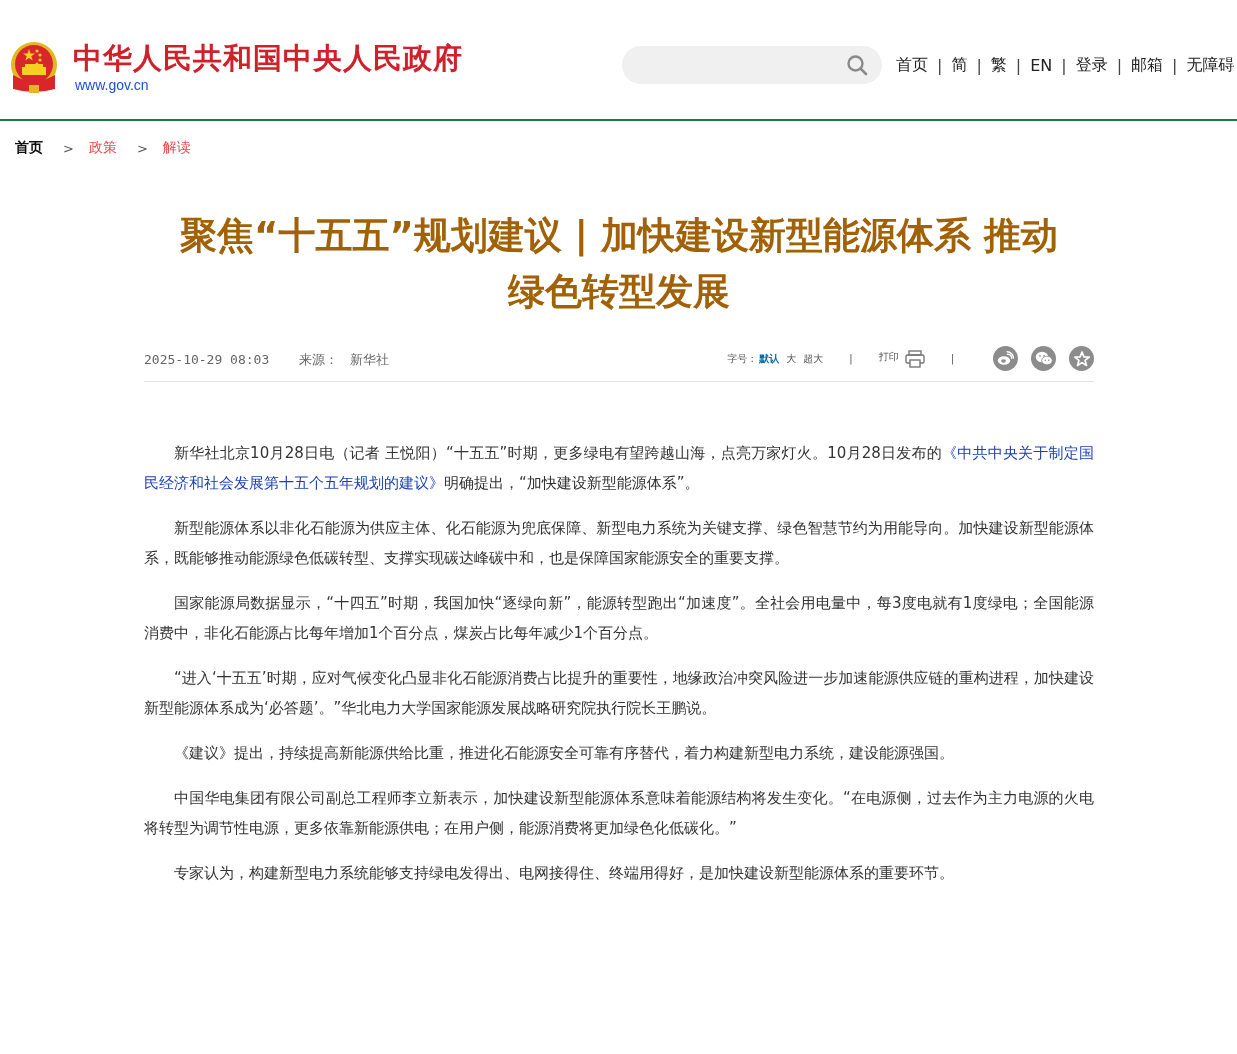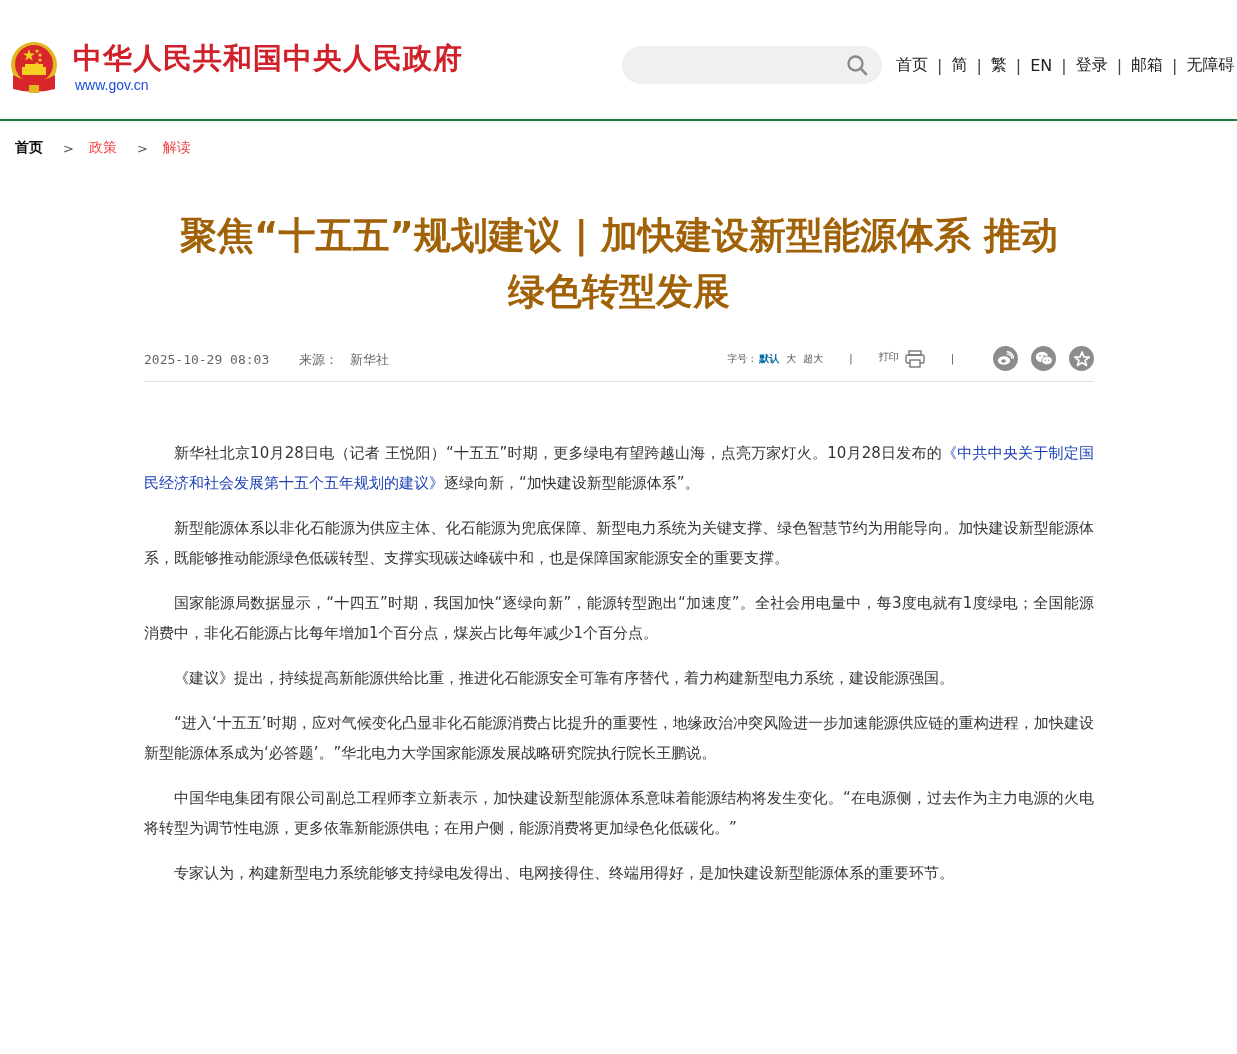--- a/index.html
+++ b/index.html
@@ -142,20 +142,20 @@
     </span>
     <span class="share-icon">
       <svg width="16" height="16" viewBox="0 0 16 16">
         <polygon points="8,1 10,6 15.2,6.2 11.1,9.4 12.5,14.5 8,11.6 3.5,14.5 4.9,9.4 0.8,6.2 6,6" fill="none" stroke="#fff" stroke-width="1.7" stroke-linejoin="round"></polygon>
       </svg>
     </span>
   </div>
 </div>
 
 <div class="content">
-  <p><span>新华社北京10月28日电（记者 王悦阳）“十五五”时期，更多绿电有望跨越山海，点亮万家灯火。10月28日发布的</span><a>《中共中央关于制定国民经济和社会发展第十五个五年规划的建议》</a><span>逐绿向新，“加快建设新型能源体系”。</span></p>
+  <p><span>新华社北京10月28日电（记者 王悦阳）“十五五”时期，更多绿电有望跨越山海，点亮万家灯火。10月28日发布的</span><a>《中共中央关于制定国民经济和社会发展第十五个五年规划的建议》</a><span>明确提出，“加快建设新型能源体系”。</span></p>
   <p>新型能源体系以非化石能源为供应主体、化石能源为兜底保障、新型电力系统为关键支撑、绿色智慧节约为用能导向。加快建设新型能源体系，既能够推动能源绿色低碳转型、支撑实现碳达峰碳中和，也是保障国家能源安全的重要支撑。</p>
   <p>国家能源局数据显示，“十四五”时期，我国加快“逐绿向新”，能源转型跑出“加速度”。全社会用电量中，每3度电就有1度绿电；全国能源消费中，非化石能源占比每年增加1个百分点，煤炭占比每年减少1个百分点。</p>
+  <p>“进入‘十五五’时期，应对气候变化凸显非化石能源消费占比提升的重要性，地缘政治冲突风险进一步加速能源供应链的重构进程，加快建设新型能源体系成为‘必答题’。”华北电力大学国家能源发展战略研究院执行院长王鹏说。</p>
   <p>《建议》提出，持续提高新能源供给比重，推进化石能源安全可靠有序替代，着力构建新型电力系统，建设能源强国。</p>
-  <p>“进入‘十五五’时期，应对气候变化凸显非化石能源消费占比提升的重要性，地缘政治冲突风险进一步加速能源供应链的重构进程，加快建设新型能源体系成为‘必答题’。”华北电力大学国家能源发展战略研究院执行院长王鹏说。</p>
   <p>中国华电集团有限公司副总工程师李立新表示，加快建设新型能源体系意味着能源结构将发生变化。“在电源侧，过去作为主力电源的火电将转型为调节性电源，更多依靠新能源供电；在用户侧，能源消费将更加绿色化低碳化。”</p>
   <p>专家认为，构建新型电力系统能够支持绿电发得出、电网接得住、终端用得好，是加快建设新型能源体系的重要环节。</p>
 </div>
 
 </body></html>

